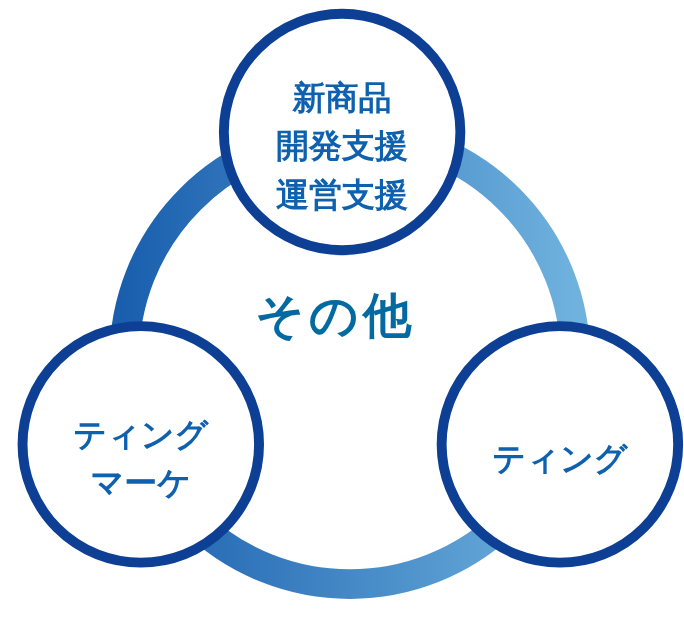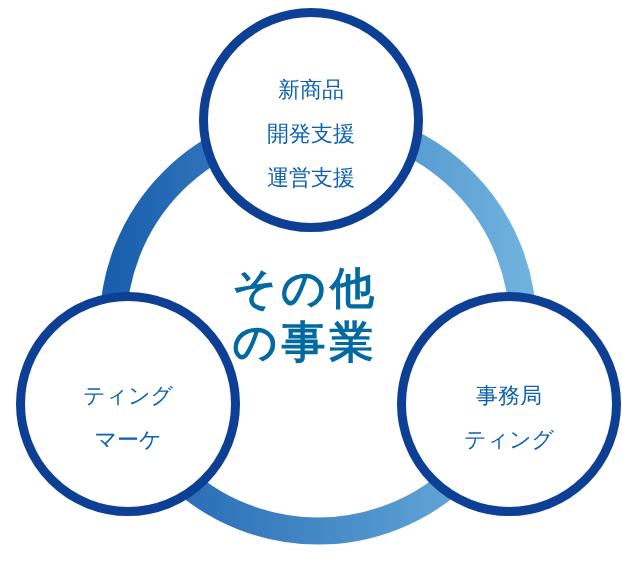--- a/index.html
+++ b/index.html
@@ -32,22 +32,22 @@
     display: flex;
     align-items: center;
     justify-content: center;
     text-align: center;
     box-sizing: content-box;
   }
   .node-top   { left: 199px; top: 8px; }
   .node-left  { left: 16px;  top: 292px; }
   .node-right { left: 397px; top: 292px; }
   .node-label {
-    font-size: 22px;
-    font-weight: 400;
+    font-size: 30px;
+    font-weight: 700;
     line-height: 44px;
     color: #0d61af;
     letter-spacing: 0px;
     margin-top: 27px;
   }
   .node-label .line { display: block; }
   .center-label {
     position: absolute;
     left: 145px;
     top: 261px;
@@ -88,23 +88,21 @@
 
   <div class="node node-left">
     <div class="node-label">
       <span class="line">ティング</span>
       <span class="line">マーケ</span>
     </div>
   </div>
 
   <div class="node node-right">
     <div class="node-label">
-      <span class="line">事務局</span>
       <span class="line">ティング</span>
     </div>
   </div>
 
   <div class="center-label">
     <span class="line">その他</span>
-    <span class="line">の事業</span>
   </div>
 
 </div>
 
 </body></html>

